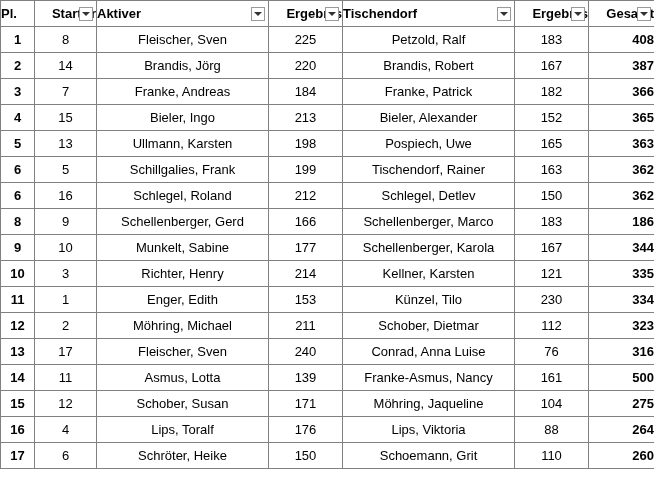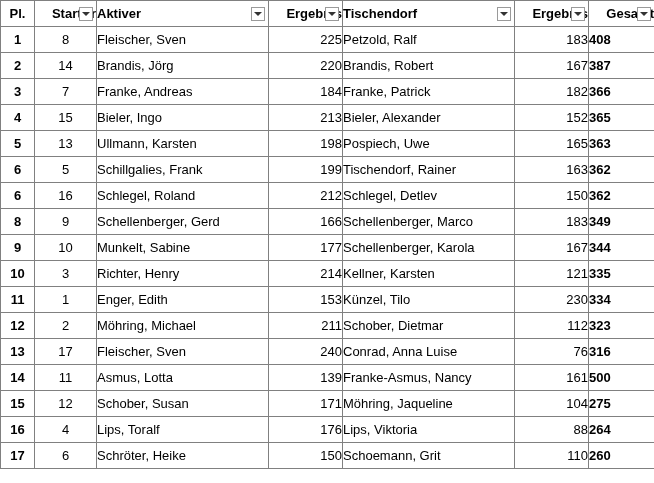--- a/index.html
+++ b/index.html
@@ -48,30 +48,31 @@
   td.pl {
     text-align: center;
     font-weight: bold;
     font-size: 14px;
   }
   td.start {
     text-align: center;
     font-size: 13px;
   }
   td.name {
-    text-align: left;
+    text-align: center;
     padding-left: 7px;
     font-size: 13px;
   }
   td.erg {
-    text-align: right;
+    text-align: center;
     padding-right: 7px;
     font-size: 13px;
   }
   td.ges {
+    text-align: right;
     padding-right: 7px;
     font-weight: bold;
     font-size: 14px;
   }
   
   .filter-btn {
     position: absolute;
     right: 3px;
     top: 50%;
     transform: translateY(-50%);
@@ -92,21 +93,21 @@
     border-right: 4px solid transparent;
     border-top: 4px solid #333333;
   }
   th .hdr-label {
     display: inline-block;
   }
   th.h-pl .hdr-label,
   th.h-ges .hdr-label { }
   th.h-akt, th.h-nicht { text-align: left; }
   th.h-start, th.h-erg1, th.h-erg2, th.h-ges { text-align: right; padding-left: 4px; }
-  th.h-pl { text-align: center; }
+  th.h-pl { text-align: left; }
 </style>
 </head>
 <body>
 
 <table class="results">
   <colgroup>
     <col class="c-pl">
       <col class="c-start">
       <col class="c-akt">
       <col class="c-erg1">
@@ -209,21 +210,21 @@
         <td class="erg">150</td>
         <td class="ges">362</td>
       </tr>
       <tr>
         <td class="pl">8</td>
         <td class="start">9</td>
         <td class="name">Schellenberger, Gerd</td>
         <td class="erg">166</td>
         <td class="name">Schellenberger, Marco</td>
         <td class="erg">183</td>
-        <td class="ges">349</td>
+        <td class="ges">186</td>
       </tr>
       <tr>
         <td class="pl">9</td>
         <td class="start">10</td>
         <td class="name">Munkelt, Sabine</td>
         <td class="erg">177</td>
         <td class="name">Schellenberger, Karola</td>
         <td class="erg">167</td>
         <td class="ges">344</td>
       </tr>

